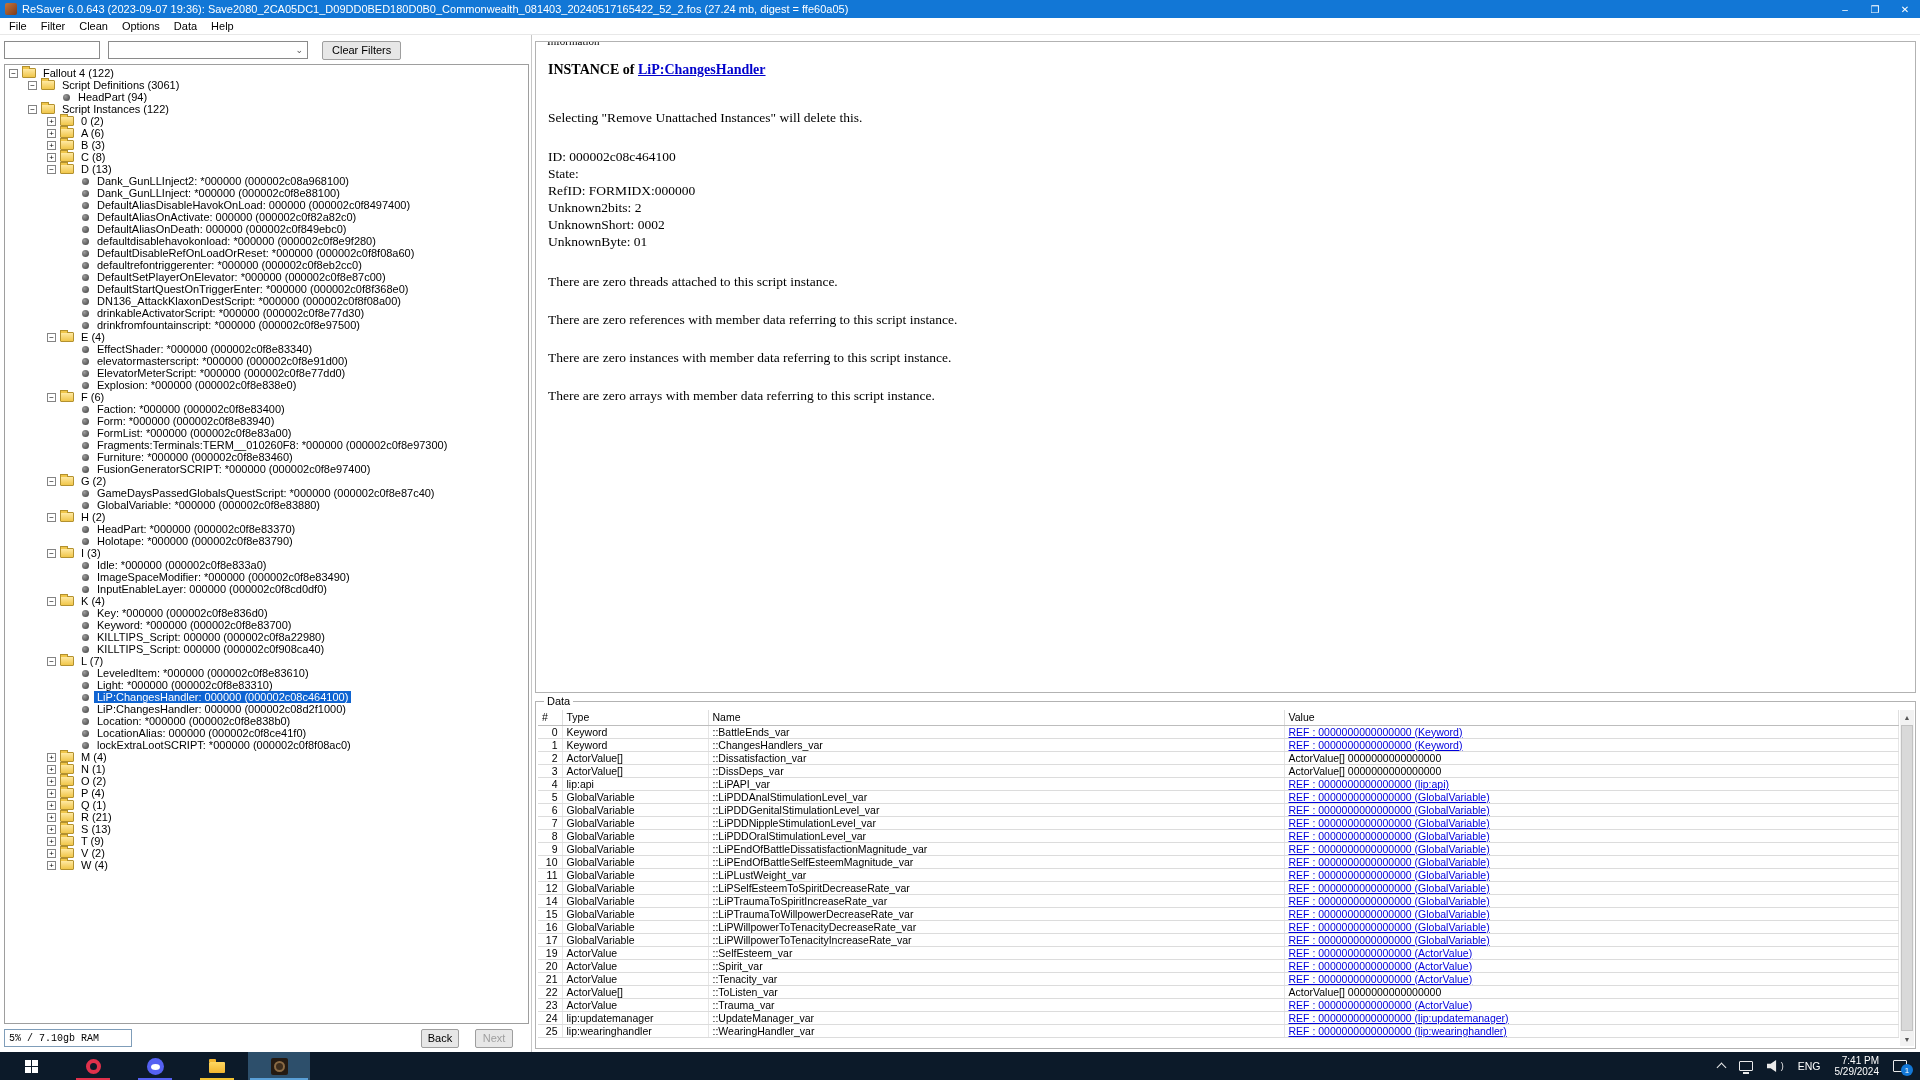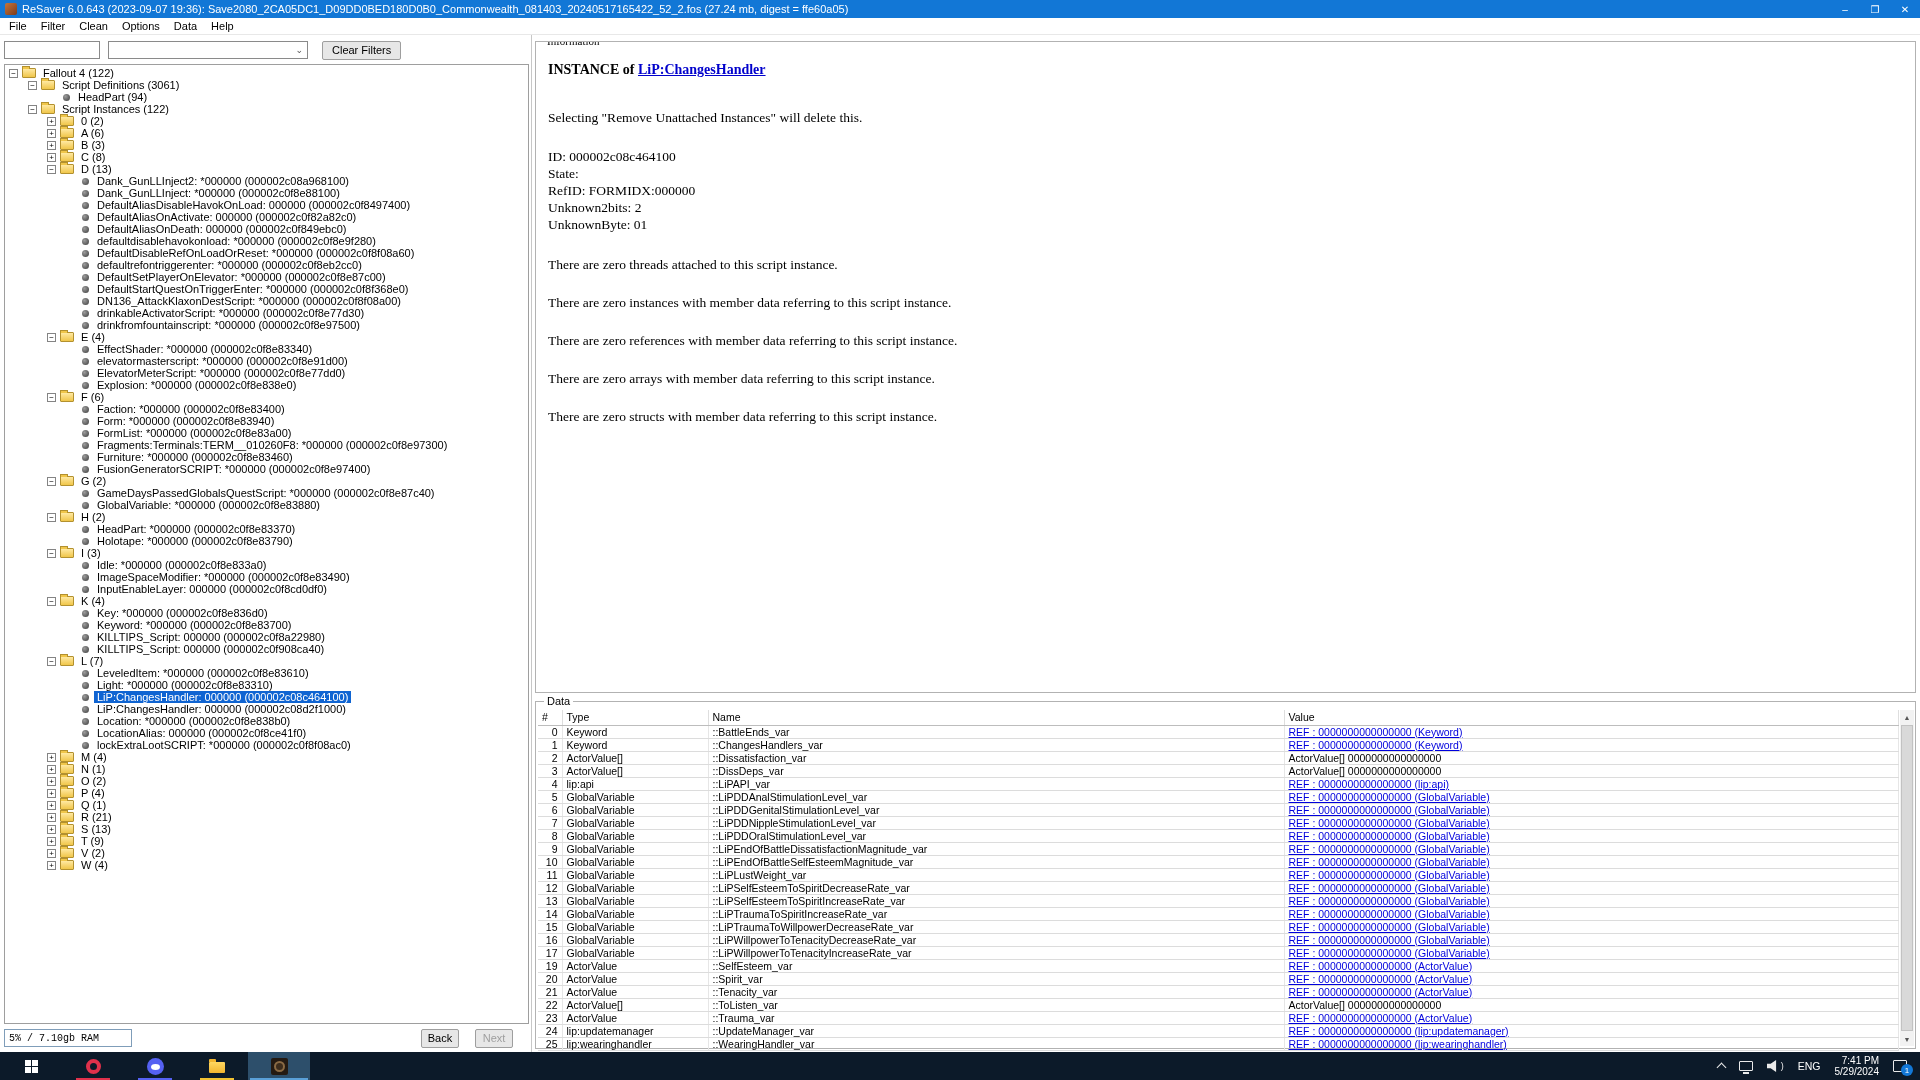--- a/index.html
+++ b/index.html
@@ -528,28 +528,28 @@
   <div class="right">
     <div class="group info">
       <span class="group-label">Information</span>
       <div class="info-h"><span>INSTANCE of </span><a class="ilink">LiP:ChangesHandler</a></div>
       <div class="warn2">Selecting "Remove Unattached Instances" will delete this.</div>
       <div id="info-fields">
           <div class="ifield">ID: 000002c08c464100</div>
           <div class="ifield">State:</div>
           <div class="ifield">RefID: FORMIDX:000000</div>
           <div class="ifield">Unknown2bits: 2</div>
+          <div class="ifield">UnknownShort: 0002</div>
           <div class="ifield">UnknownByte: 01</div>
         </div>
       <div class="inotes" id="info-notes">
           <div class="inote">There are zero threads attached to this script instance.</div>
+          <div class="inote">There are zero references with member data referring to this script instance.</div>
           <div class="inote">There are zero instances with member data referring to this script instance.</div>
-          <div class="inote">There are zero references with member data referring to this script instance.</div>
           <div class="inote">There are zero arrays with member data referring to this script instance.</div>
-          <div class="inote">There are zero structs with member data referring to this script instance.</div>
         </div>
     </div>
 
     <div class="group datagroup">
       <span class="group-label">Data</span>
       <table class="dtable">
         <colgroup>
             <col style="width:24px">
             <col style="width:146px">
             <col style="width:576px">
@@ -636,26 +636,20 @@
               <td>::LiPLustWeight_var</td>
               <td><span class="vlink">REF : 0000000000000000 (GlobalVariable)</span></td>
             </tr>
             <tr>
               <td class="cnum">12</td>
               <td>GlobalVariable</td>
               <td>::LiPSelfEsteemToSpiritDecreaseRate_var</td>
               <td><span class="vlink">REF : 0000000000000000 (GlobalVariable)</span></td>
             </tr>
             <tr>
-              <td class="cnum">13</td>
-              <td>GlobalVariable</td>
-              <td>::LiPSelfEsteemToSpiritIncreaseRate_var</td>
-              <td><span class="vlink">REF : 0000000000000000 (GlobalVariable)</span></td>
-            </tr>
-            <tr>
               <td class="cnum">14</td>
               <td>GlobalVariable</td>
               <td>::LiPTraumaToSpiritIncreaseRate_var</td>
               <td><span class="vlink">REF : 0000000000000000 (GlobalVariable)</span></td>
             </tr>
             <tr>
               <td class="cnum">15</td>
               <td>GlobalVariable</td>
               <td>::LiPTraumaToWillpowerDecreaseRate_var</td>
               <td><span class="vlink">REF : 0000000000000000 (GlobalVariable)</span></td>

